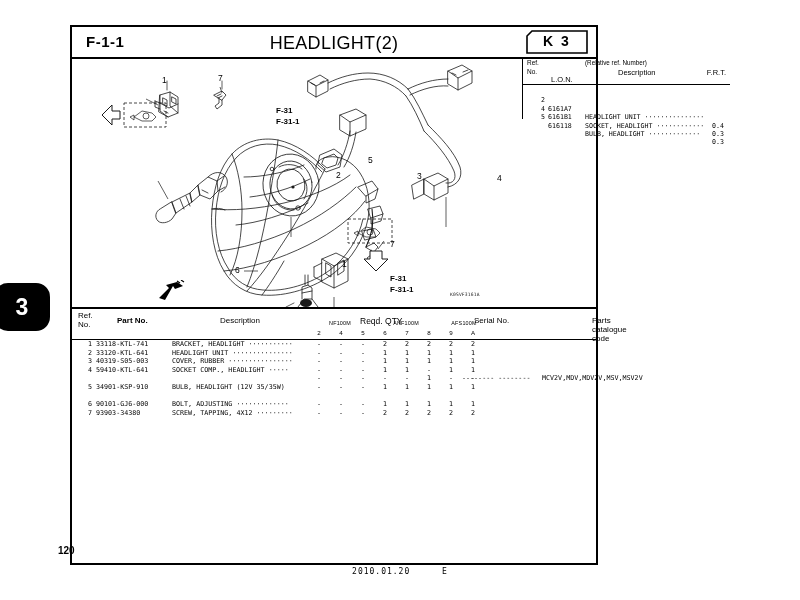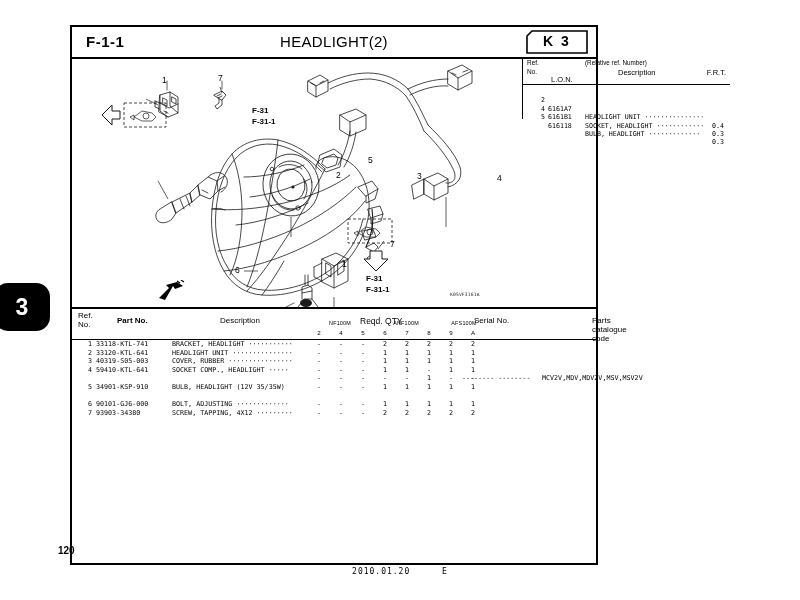--- a/index.html
+++ b/index.html
@@ -6,21 +6,21 @@
   body{width:800px;height:600px;background:#ffffff;font-family:"Liberation Sans",sans-serif;position:relative;overflow:hidden;}
 
   .page{position:absolute;left:0;top:0;width:800px;height:600px;}
 
   
   .frame{position:absolute;left:70px;top:25px;width:528px;height:540px;border:2px solid #000;box-sizing:border-box;background:#fff;}
 
   
   .titlebar{position:absolute;left:0;top:0;width:100%;height:32px;border-bottom:2px solid #000;box-sizing:border-box;}
   .sec-code{position:absolute;left:14px;top:6px;font-size:15px;font-weight:bold;letter-spacing:.5px;}
-  .sec-title{position:absolute;left:0;top:6px;width:100%;text-align:center;font-size:15px;letter-spacing:.3px;}
+  .sec-title{position:absolute;left:0;top:6px;width:100%;text-align:center;font-size:18px;letter-spacing:.3px;}
   .ktab{position:absolute;right:8px;top:3px;width:62px;height:24px;}
   .ktab svg{display:block;}
   .ktab span{position:absolute;left:0;top:3px;width:62px;text-align:center;font-size:14px;font-weight:bold;letter-spacing:2px;}
 
   
   .relref{position:absolute;left:450px;top:32px;width:208px;height:60px;border-left:1px solid #000;box-sizing:border-box;}
   .relref-head{position:relative;height:25px;border-bottom:1px solid #000;}
   .rr-ref{position:absolute;left:4px;top:0px;font-size:6.5px;line-height:8.5px;}
   .rr-lon{position:absolute;left:28px;top:16px;font-size:7.5px;}
   .rr-rel{position:absolute;left:62px;top:0px;font-size:6.3px;}
@@ -32,21 +32,21 @@
   .rrow .c-lon{position:absolute;left:25px;}
   .rrow .c-desc{position:absolute;left:62px;}
   .rrow .c-frt{position:absolute;right:6px;}
 
   
   .illus{position:absolute;left:0;top:32px;width:450px;height:248px;overflow:hidden;}
 
   .divider{position:absolute;left:0;top:280px;width:100%;height:2px;background:#000;}
 
   .label{position:absolute;font-size:8.5px;font-family:"Liberation Sans",sans-serif;color:#000;}
-  .flabel{position:absolute;font-size:8px;font-weight:bold;font-family:"Liberation Sans",sans-serif;}
+  .flabel{position:absolute;font-size:8px;font-weight:bold;font-family:"Liberation Sans",sans-serif;margin-left:24px;}
   .diagcode{position:absolute;font-size:4.6px;font-family:"DejaVu Sans Mono",monospace;color:#222;letter-spacing:.2px;}
 
   
   .ptable{position:absolute;left:0;top:282px;width:100%;height:256px;}
   .pthead{position:relative;height:30px;border-bottom:1px solid #000;}
   .th{position:absolute;font-size:8px;}
   .th-ref{left:6px;top:2px;line-height:9px;}
   .th-part{left:45px;top:7px;font-weight:bold;}
   .th-desc{left:148px;top:7px;}
   .th-reqd{left:288px;top:7px;font-size:8.5px;}

